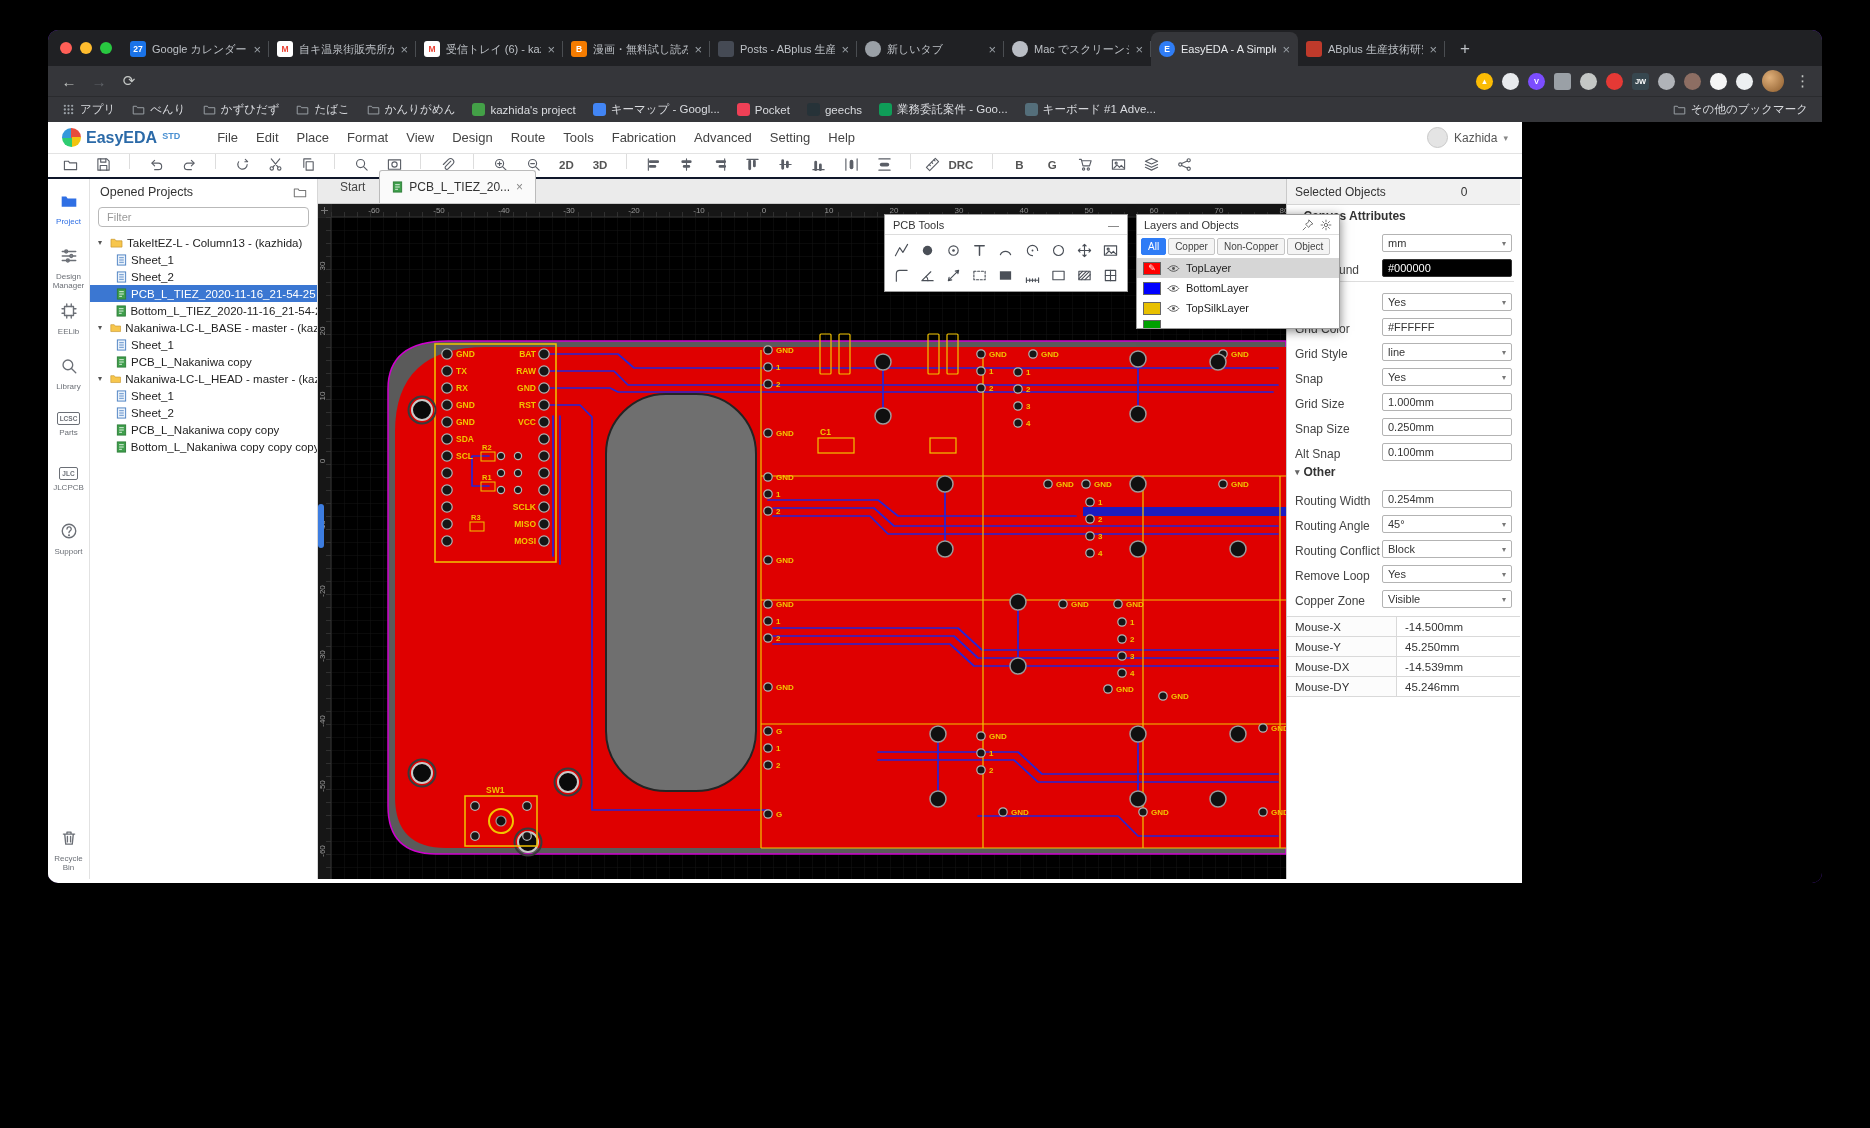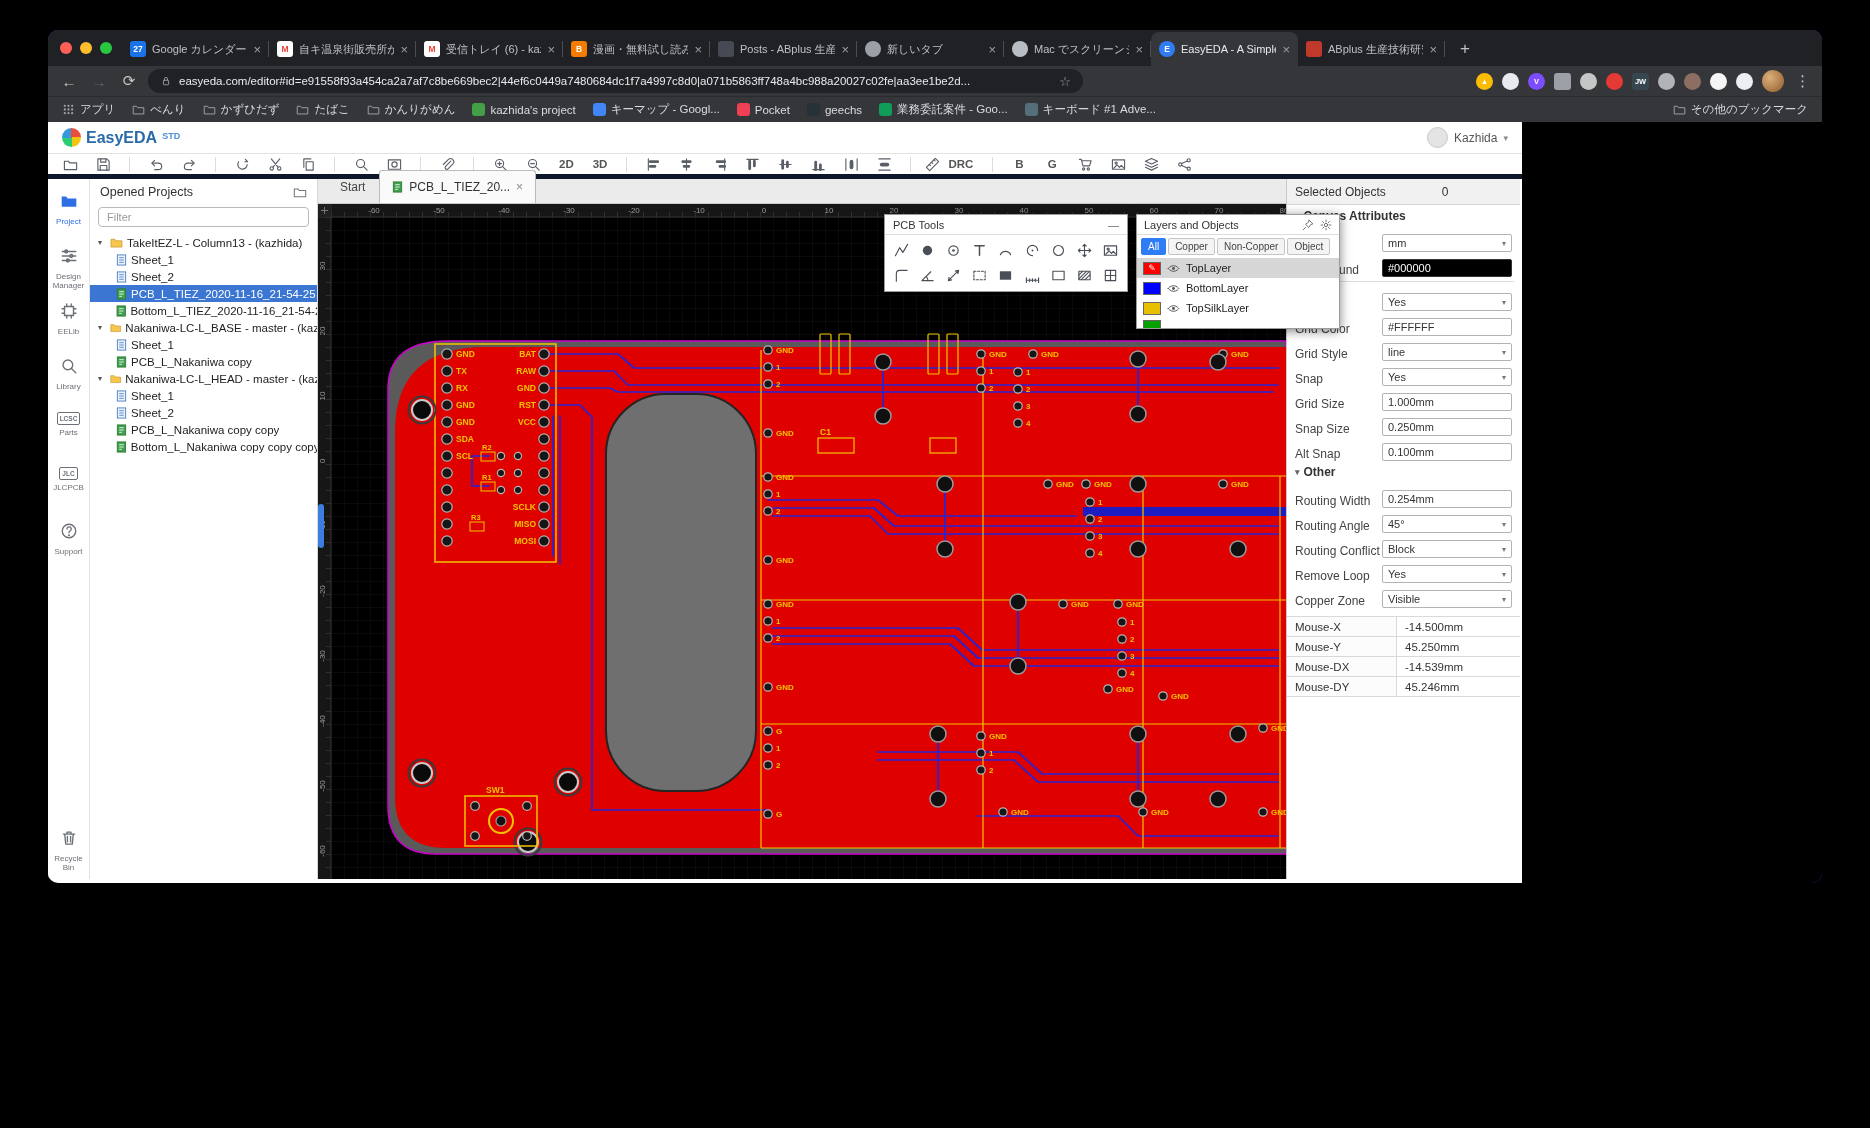--- a/index.html
+++ b/index.html
@@ -48,21 +48,21 @@
   .logo{display:flex;align-items:center;gap:5px;margin-right:28px;}
   .logo-mark{width:19px;height:19px;border-radius:50%;background:conic-gradient(#e74c3c 0 25%,#f1c40f 0 50%,#2ecc71 0 75%,#3498db 0 100%);}
   .logo-text{font-weight:bold;font-size:16px;color:#2b6aa8;}
   .logo-badge{font-size:9px;color:#4a90d2;font-weight:bold;align-self:flex-start;margin-top:3px;}
   .menus{display:flex;}
   .menu{padding:0 9px;font-size:13px;color:#444;}
   .userchip{margin-left:auto;display:flex;align-items:center;gap:6px;font-size:12px;color:#555;}
   .avatar{width:21px;height:21px;border-radius:50%;background:#e4e4e4;border:1px solid #c9c9c9;}
   .chev{font-size:9px;color:#888;}
 
-  .toolbar{height:25px;display:flex;align-items:center;padding:0 10px;border-bottom:5px solid #0f172a;gap:9px;}
+  .toolbar{height:25px;display:flex;align-items:flex-start;padding:0 10px;border-bottom:2px solid #0f172a;gap:9px;}
   .tbtn{min-width:24px;height:21px;display:flex;align-items:center;justify-content:center;color:#5a5e66;border-radius:3px;gap:3px;}
   .tlabel{padding:0 5px;font-size:11.5px;font-weight:bold;color:#555;}
   .tsep{width:1px;height:15px;background:#ddd;margin:0 5px;flex:none;}
 
   .content{display:flex;height:700px;}
   .leftbar{width:42px;border-right:1px solid #e2e2e2;display:flex;flex-direction:column;align-items:center;padding-top:4px;background:#fff;}
   .lb-item{width:42px;min-height:55px;display:flex;flex-direction:column;align-items:center;gap:3px;padding-top:9px;color:#6b6f76;}
   .lb-label{font-size:8px;text-align:center;line-height:1.15;}
   .lb-item.active{color:#2f6fe4;}
   .lb-bottom{margin-top:auto;margin-bottom:4px;}
@@ -106,21 +106,21 @@
   .lp-row{height:20px;display:flex;align-items:center;gap:6px;padding:0 6px;}
   .lp-row.active{background:#d6d6d6;}
   .chip{width:18px;height:13px;border:1px solid #666;display:flex;align-items:center;justify-content:center;color:#fff;font-size:9px;line-height:1;flex:none;}
   .eye{color:#555;display:flex;}
   .lp-name{font-size:11px;color:#222;}
   .lp-partial{height:9px;padding:0 6px;display:flex;}
   .lp-partial .chip{height:12px;margin-top:2px;}
 
   
   .rightpanel{width:234px;border-left:1px solid #c9c9c9;background:#fff;display:flex;flex-direction:column;font-size:12px;}
-  .rp-selrow{height:26px;display:flex;align-items:center;padding:0 8px;background:#f1f1f1;border-bottom:1px solid #d5d5d5;color:#333;flex:none;}
+  .rp-selrow{height:26px;display:flex;align-items:center;padding:0 8px;background:#f1f1f1;border-bottom:1px solid #d5d5d5;color:#333;flex:none;gap:19px;}
   .rp-selval{margin-left:56px;}
   .rp-sechead{height:22px;display:flex;align-items:center;padding:0 8px;font-weight:bold;color:#333;gap:4px;font-size:12px;flex:none;}
   .sec-caret{font-size:9px;color:#666;}
   .rp-row{height:25px;display:flex;align-items:flex-end;padding:0 8px;flex:none;}
   .rp-label{flex:1;color:#444;font-size:12px;white-space:nowrap;overflow:hidden;}
   .ctl{width:130px;height:18px;border:1px solid #b3b3b3;border-radius:2px;background:#fff;display:flex;align-items:center;padding:0 5px;font-size:11px;color:#333;flex:none;}
   .ctl .cv{flex:1;white-space:nowrap;overflow:hidden;}
   .ctl-caret{color:#777;font-size:8px;}
   .ctl.color{color:#fff;border-color:#333;}
   .rp-divider{height:1px;background:#ddd;margin:4px 6px;flex:none;}
@@ -188,30 +188,20 @@
             <span class="tab-close">×</span>
           </div>
         </div>
       <div class="newtab">+</div>
     </div>
 
     <div class="urlrow">
       <div class="navbtn">←</div>
       <div class="navbtn dim">→</div>
       <div class="navbtn">⟳</div>
-      <div class="urlpill">
-        <span class="lock" id="lock-ic">
-            <svg viewBox="0 0 16 16" width="12" height="12" fill="none" stroke="currentColor" stroke-width="1.2" stroke-linecap="round" stroke-linejoin="round">
-              <rect x="4.5" y="7" width="7" height="6" rx="1"></rect>
-              <path d="M6 7V5.2a2 2 0 014 0V7"></path>
-            </svg>
-          </span>
-        <span class="urltext">easyeda.com/editor#id=e91558f93a454ca2a7af7c8be669bec2|44ef6c0449a7480684dc1f7a4997c8d0|a071b5863ff748a4bc988a20027c02fe|aa3ee1be2d...</span>
-        <span class="star">☆</span>
-      </div>
       <div class="exts" id="exts">
           <div class="ext" style="background: rgb(251, 188, 4); border-radius: 50%; color: rgb(255, 255, 255);">▲</div>
           <div class="ext" style="background: rgb(232, 234, 237); border-radius: 50%; color: rgb(85, 85, 85);"></div>
           <div class="ext" style="background: rgb(124, 77, 255); border-radius: 50%; color: rgb(255, 255, 255);">V</div>
           <div class="ext" style="background: rgb(154, 160, 166); border-radius: 3px; color: rgb(255, 255, 255);"></div>
           <div class="ext" style="background: rgb(196, 199, 197); border-radius: 50%; color: rgb(255, 255, 255);"></div>
           <div class="ext" style="background: rgb(229, 57, 53); border-radius: 50%; color: rgb(255, 255, 255);"></div>
           <div class="ext" style="background: rgb(55, 71, 79); border-radius: 3px; color: rgb(255, 255, 255);">JW</div>
           <div class="ext" style="background: rgb(176, 179, 184); border-radius: 50%; color: rgb(255, 255, 255);"></div>
           <div class="ext" style="background: rgb(141, 110, 99); border-radius: 50%; color: rgb(255, 255, 255);"></div>
@@ -307,20 +297,34 @@
 
     <div class="page">
       <div class="easyeda">
 
         <div class="appheader">
           <div class="logo">
             <span class="logo-mark"></span>
             <span class="logo-text">EasyEDA</span>
             <span class="logo-badge">STD</span>
           </div>
+          <div class="menus" id="menus">
+              <div class="menu">File</div>
+              <div class="menu">Edit</div>
+              <div class="menu">Place</div>
+              <div class="menu">Format</div>
+              <div class="menu">View</div>
+              <div class="menu">Design</div>
+              <div class="menu">Route</div>
+              <div class="menu">Tools</div>
+              <div class="menu">Fabrication</div>
+              <div class="menu">Advanced</div>
+              <div class="menu">Setting</div>
+              <div class="menu">Help</div>
+            </div>
           <div class="userchip">
             <span class="avatar"></span>
             <span>Kazhida</span>
             <span class="chev">▾</span>
           </div>
         </div>
 
         <div class="toolbar" id="toolbar">
             <div class="tbtn">
               <svg viewBox="0 0 16 16" width="15" height="15" fill="none" stroke="currentColor" stroke-width="1.2" stroke-linecap="round" stroke-linejoin="round">

